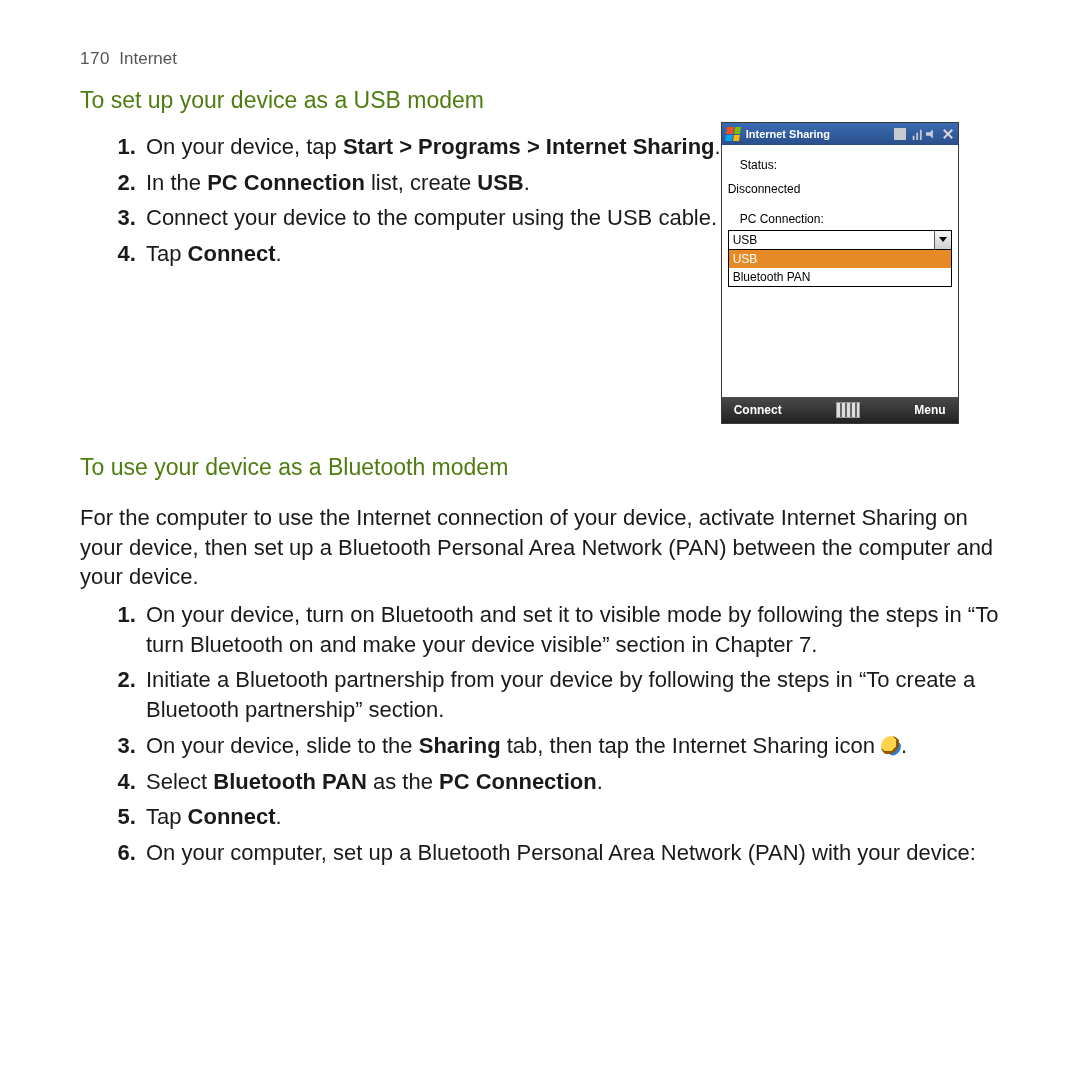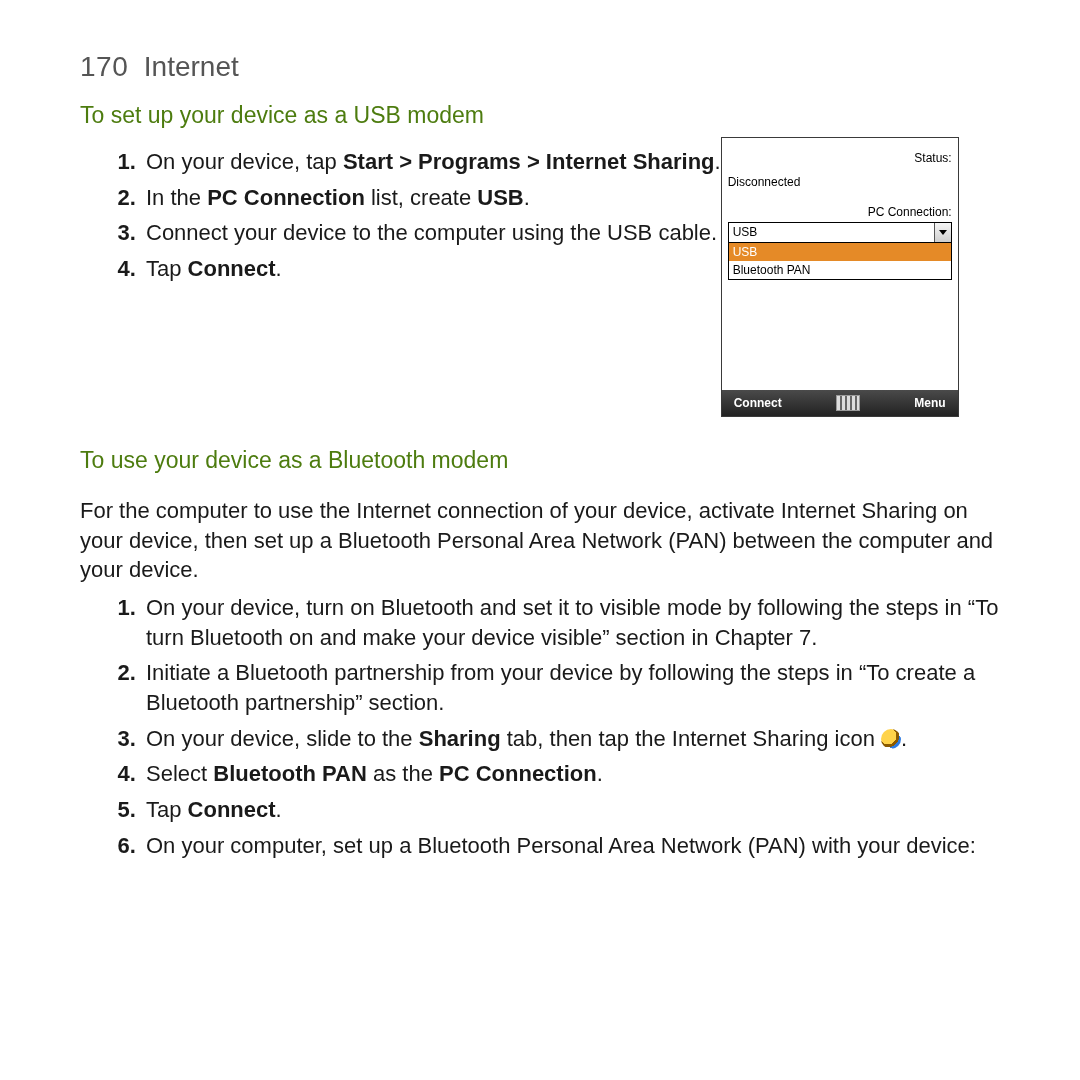--- a/index.html
+++ b/index.html
@@ -11,21 +11,21 @@
     font-family: "Segoe UI", "Myriad Pro", Arial, sans-serif;
     color: #1a1a1a;
     font-size: 22px;
     line-height: 1.35;
   }
   .page {
     padding: 48px 80px 0 80px;
     position: relative;
   }
   .running-head {
-    font-size: 28px;
+    font-size: 17px;
     color: #555;
     margin-bottom: 14px;
   }
   .running-head .pnum { letter-spacing: 0.5px; }
   .section-h {
     color: #4d7c0f;
     font-weight: 400;
     font-size: 23px;
     margin: 10px 0 6px 0;
   }
@@ -98,21 +98,21 @@
   .tb-icons .ic.spk { clip-path: polygon(0 35%, 35% 35%, 60% 10%, 60% 90%, 35% 65%, 0 65%);}
   .tb-x { width:12px;height:12px; position:relative; }
   .tb-x::before,.tb-x::after{content:"";position:absolute;left:5px;top:0;width:2px;height:12px;background:#d6d6d6;}
   .tb-x::before{transform:rotate(45deg);} .tb-x::after{transform:rotate(-45deg);}
 
   .phone-body {
     background:#fff;
     padding: 8px 6px 4px 6px;
     min-height: 240px;
   }
-  .lbl-row { margin: 4px 0 2px 0; white-space:nowrap;text-align:right; }
+  .lbl-row { margin: 4px 0 2px 12px; white-space:nowrap; }
   .lbl-val { margin: 8px 0 14px 0; }
 
   .combo {
     display:flex;
     border:1px solid #000;
     background:#fff;
   }
   .combo .sel { flex:1; padding:1px 4px; }
   .combo .btn {
     width:16px;
@@ -166,20 +166,35 @@
       <li>
         <span>In the </span><span class="b">PC Connection</span><span> list, create </span><span class="b">USB</span><span>.</span>
       </li>
       <li>Connect your device to the computer using the USB cable.</li>
       <li>
         <span>Tap </span><span class="b">Connect</span><span>.</span>
       </li>
     </ol>
 
     <div class="phone">
+      <div class="titlebar">
+        <span class="winflag">
+            <span></span>
+            <span></span>
+            <span></span>
+            <span></span>
+          </span>
+        <span class="ttext">Internet Sharing</span>
+        <span class="tb-icons">
+          <span class="ic"></span>
+          <span class="ic sig"></span>
+          <span class="ic spk"></span>
+          <span class="tb-x"></span>
+        </span>
+      </div>
       <div class="phone-body">
         <div class="lbl-row">Status:</div>
         <div class="lbl-val">Disconnected</div>
 
         <div class="lbl-row">PC Connection:</div>
         <div class="combo">
           <div class="sel">USB</div>
           <div class="btn">
               <span class="caret-down"></span>
             </div>

